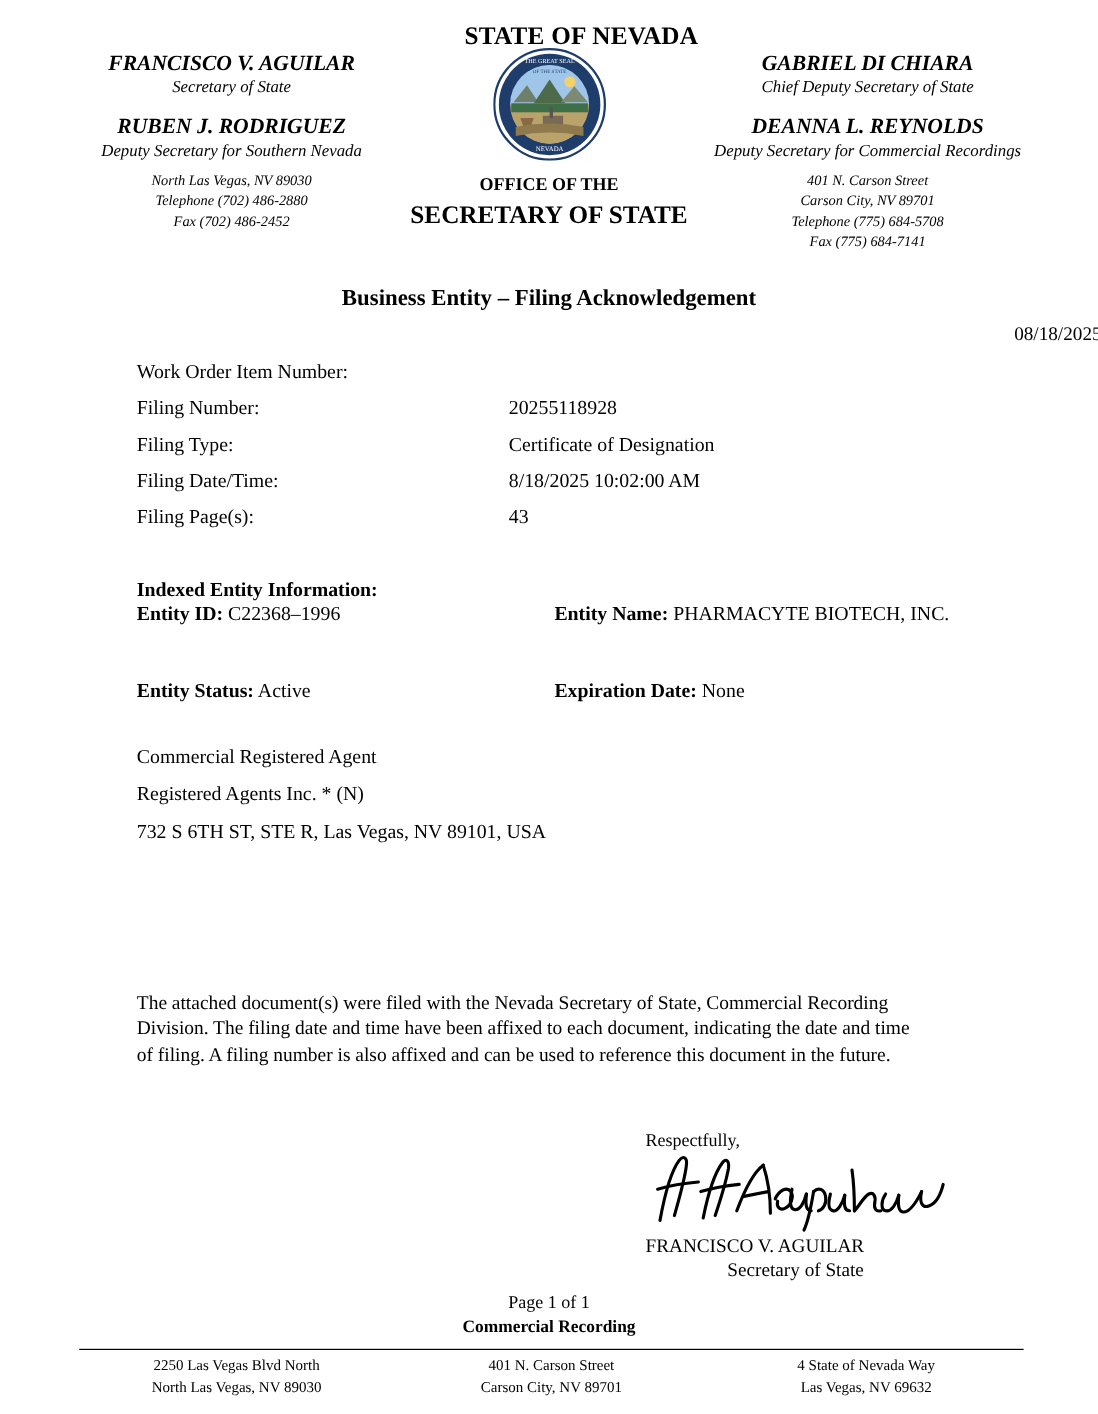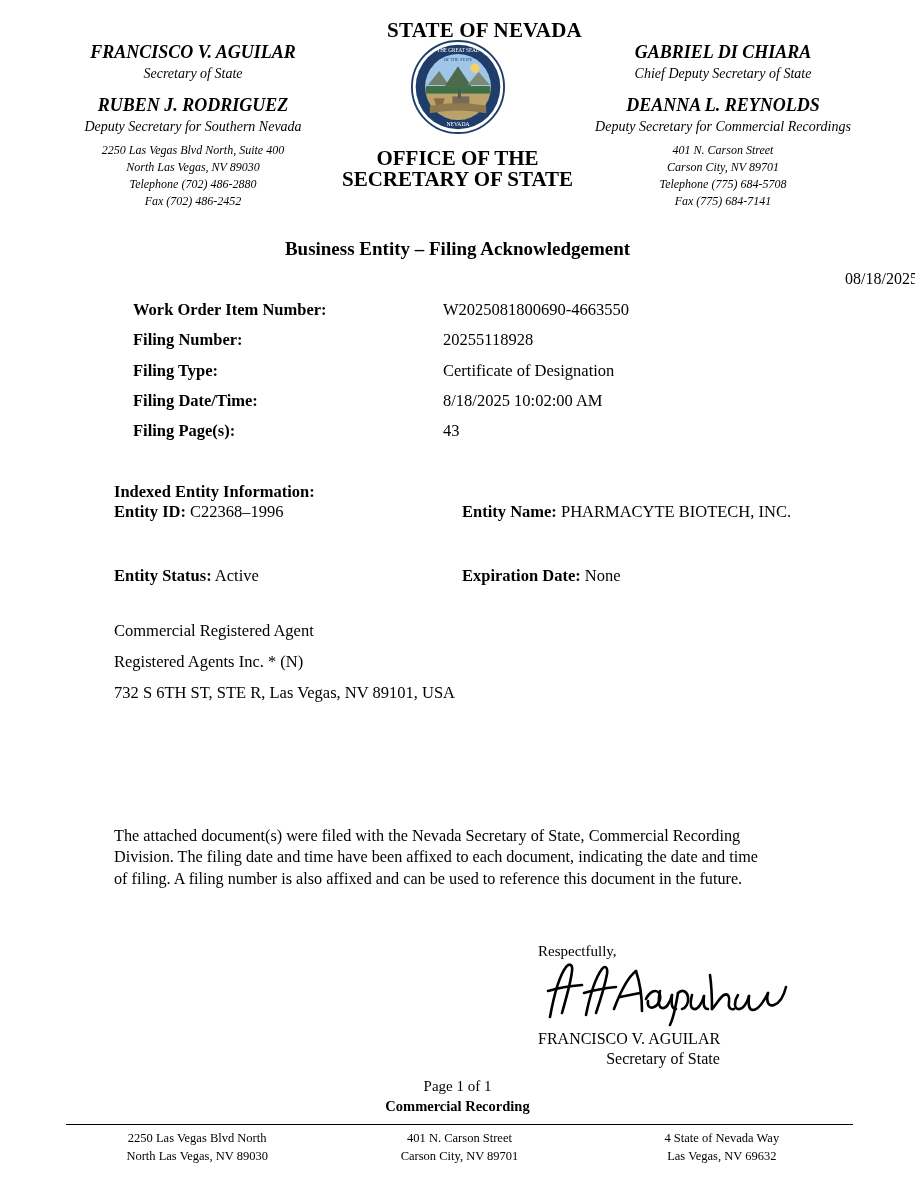--- a/index.html
+++ b/index.html
@@ -45,21 +45,21 @@
     transform: translateX(-50%);
     width: 94px;
     height: 94px;
   }
   .office-of-the {
     position: absolute;
     top: 146px;
     left: 0;
     width: 915px;
     text-align: center;
-    font-size: 21px;
+    font-size: 15px;
     font-weight: bold;
   }
   .sos-line {
     position: absolute;
     top: 167px;
     left: 0;
     width: 915px;
     text-align: center;
     font-size: 21px;
     font-weight: bold;
@@ -138,23 +138,22 @@
     width: 720px;
   }
   .field-row {
     display: flex;
     margin-bottom: 8px;
     font-size: 16.5px;
     line-height: 1.35;
   }
   .field-label {
     width: 310px;
-    font-weight: bold;
+    font-weight: normal;
     flex: 0 0 310px;
-    margin-left: 19px;
   }
   .field-value {
     flex: 1 1 auto;
   }
 
   .indexed-head {
     position: absolute;
     top: 470px;
     left: 114px;
     font-size: 16.5px;
@@ -314,41 +313,39 @@
 
     <div class="col-right">
       <div class="officer-name">GABRIEL DI CHIARA</div>
       <div class="officer-title">Chief Deputy Secretary of State</div>
       <div class="gap-sm"></div>
       <div class="officer-name">DEANNA L. REYNOLDS</div>
       <div class="officer-title">Deputy Secretary for Commercial Recordings</div>
     </div>
 
     <div class="addr-block-left">
-      <div class="addr">2250 Las Vegas Blvd North, Suite 400</div>
       <div class="addr">North Las Vegas, NV 89030</div>
       <div class="addr">Telephone (702) 486-2880</div>
       <div class="addr">Fax (702) 486-2452</div>
     </div>
 
     <div class="addr-block-right">
       <div class="addr">401 N. Carson Street</div>
       <div class="addr">Carson City, NV 89701</div>
       <div class="addr">Telephone (775) 684-5708</div>
       <div class="addr">Fax (775) 684-7141</div>
     </div>
   </div>
 
   <div class="doc-title">Business Entity – Filing Acknowledgement</div>
   <div class="doc-date">08/18/2025</div>
 
   <div class="fields">
     <div class="field-row">
       <div class="field-label">Work Order Item Number:</div>
-      <div class="field-value">W2025081800690-4663550</div>
     </div>
     <div class="field-row">
       <div class="field-label">Filing Number:</div>
       <div class="field-value">20255118928</div>
     </div>
     <div class="field-row">
       <div class="field-label">Filing Type:</div>
       <div class="field-value">Certificate of Designation</div>
     </div>
     <div class="field-row">

